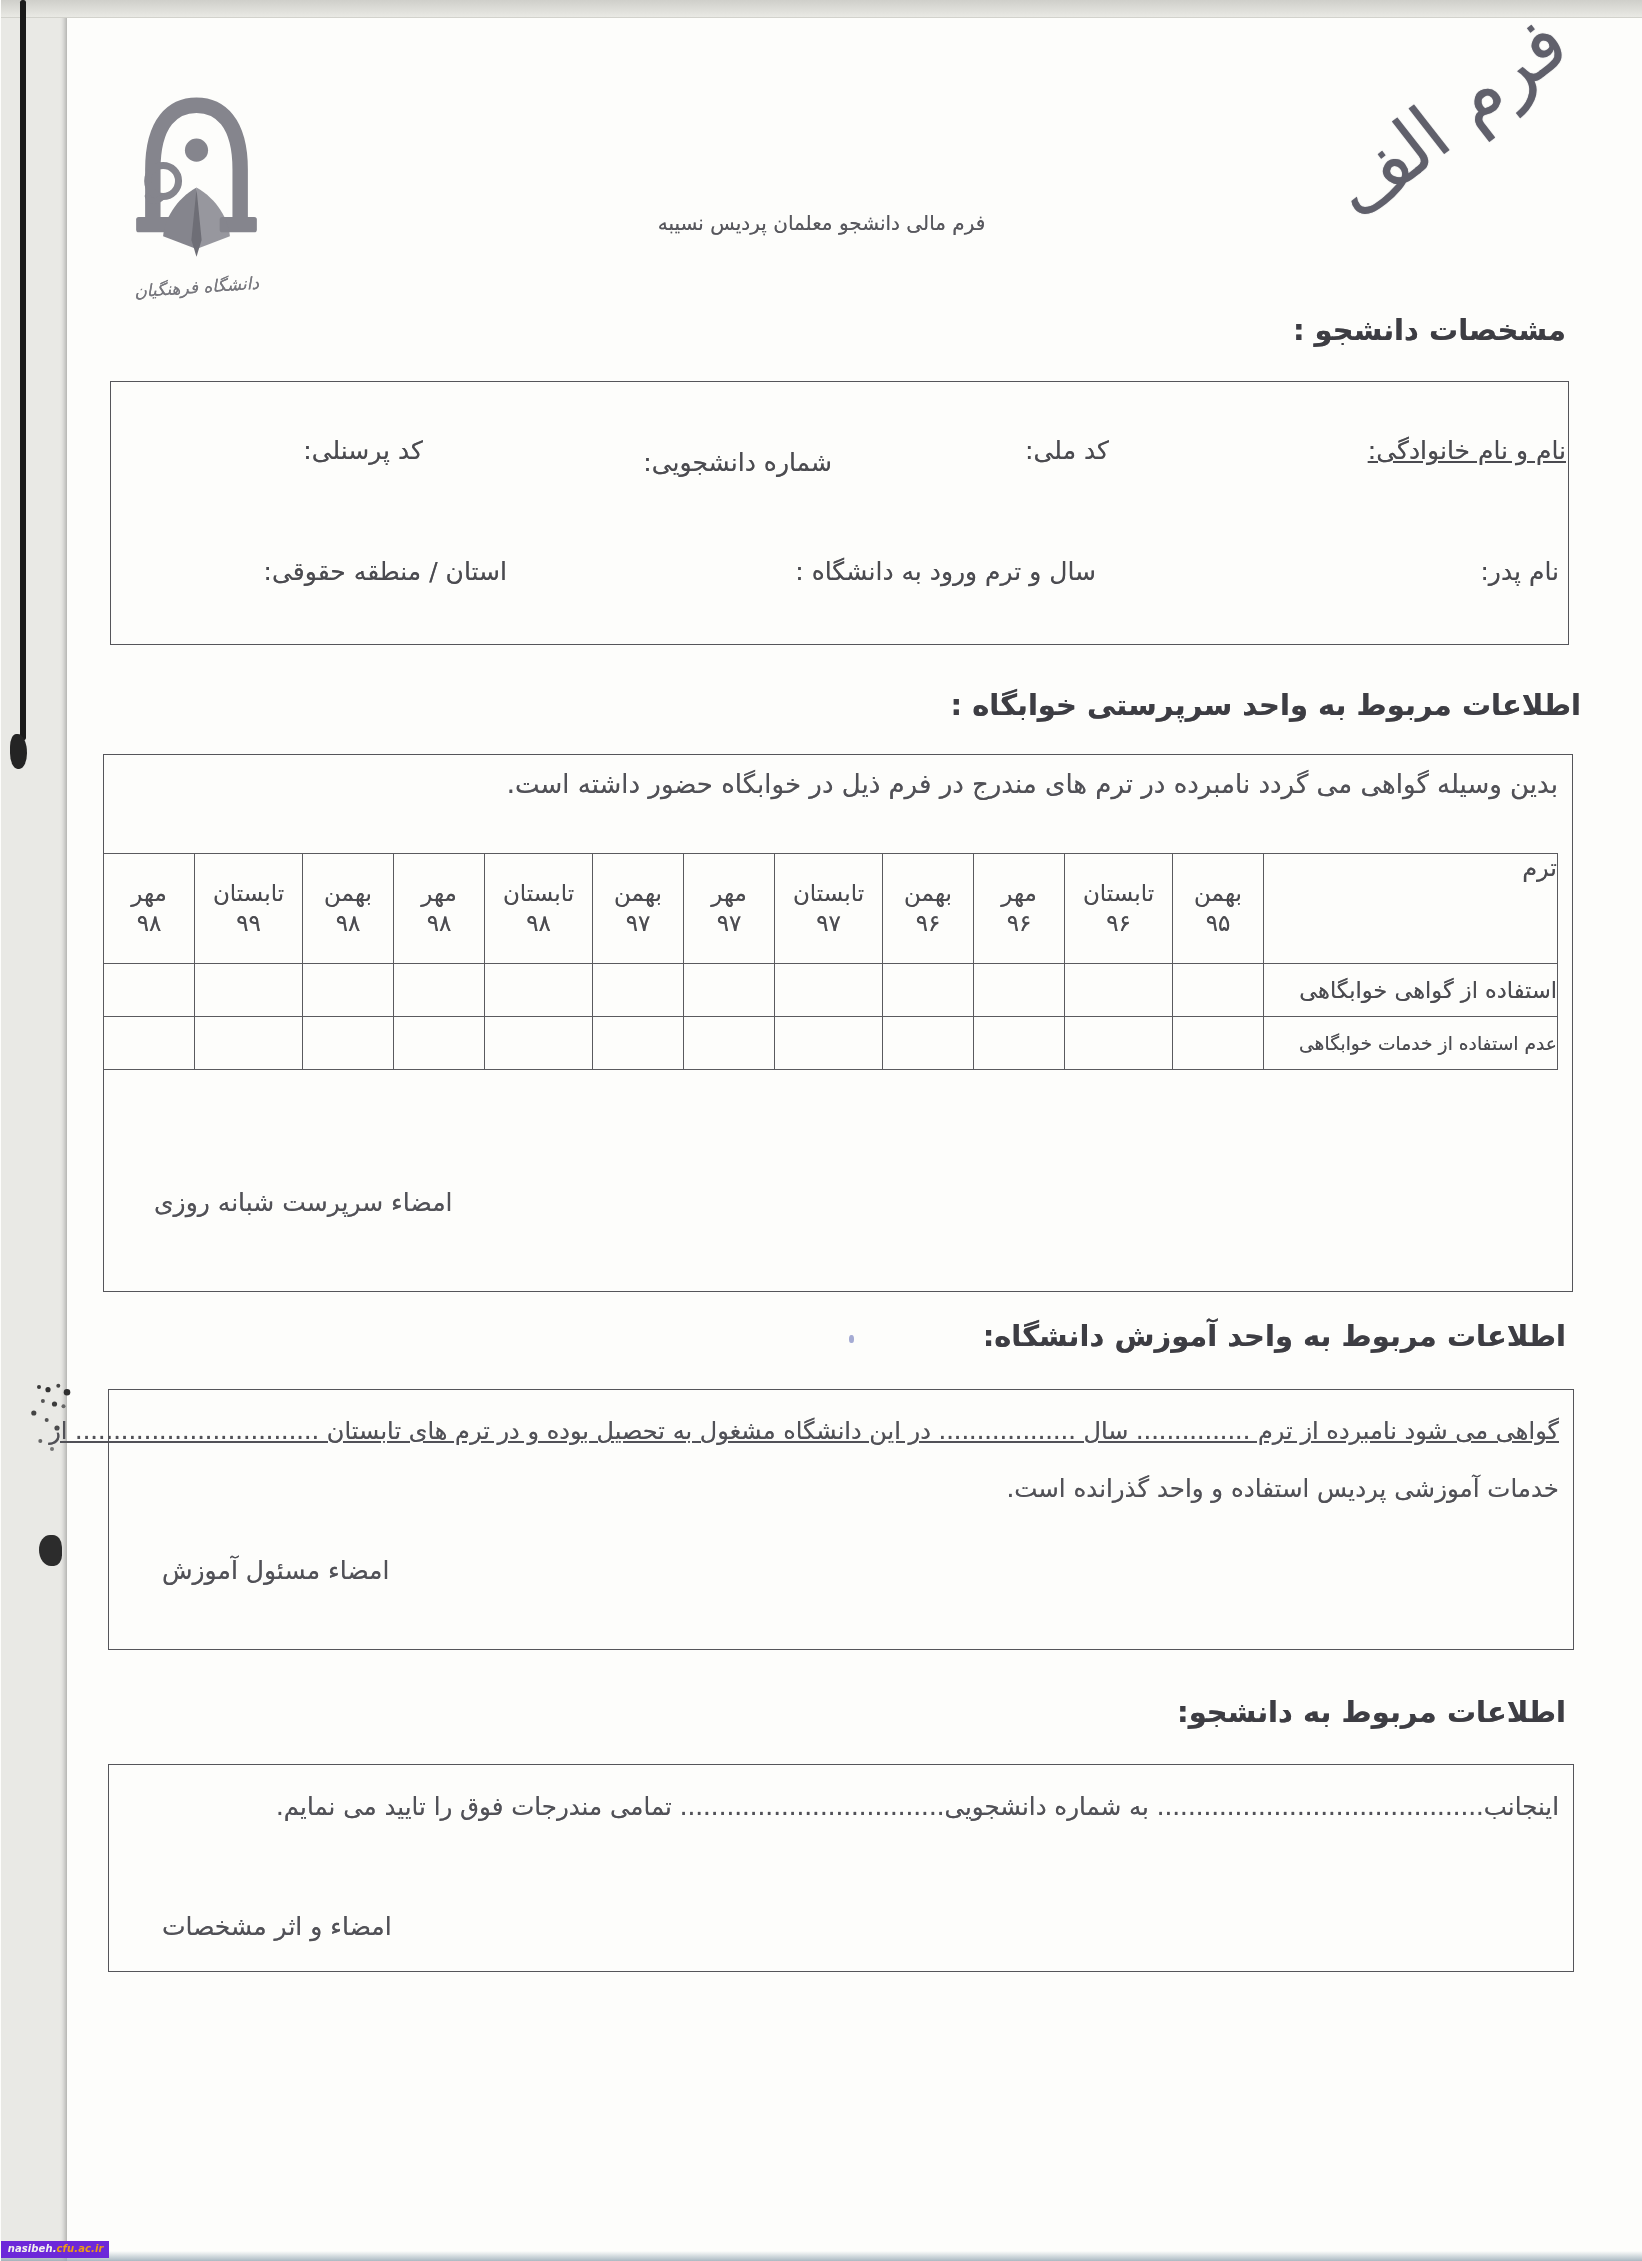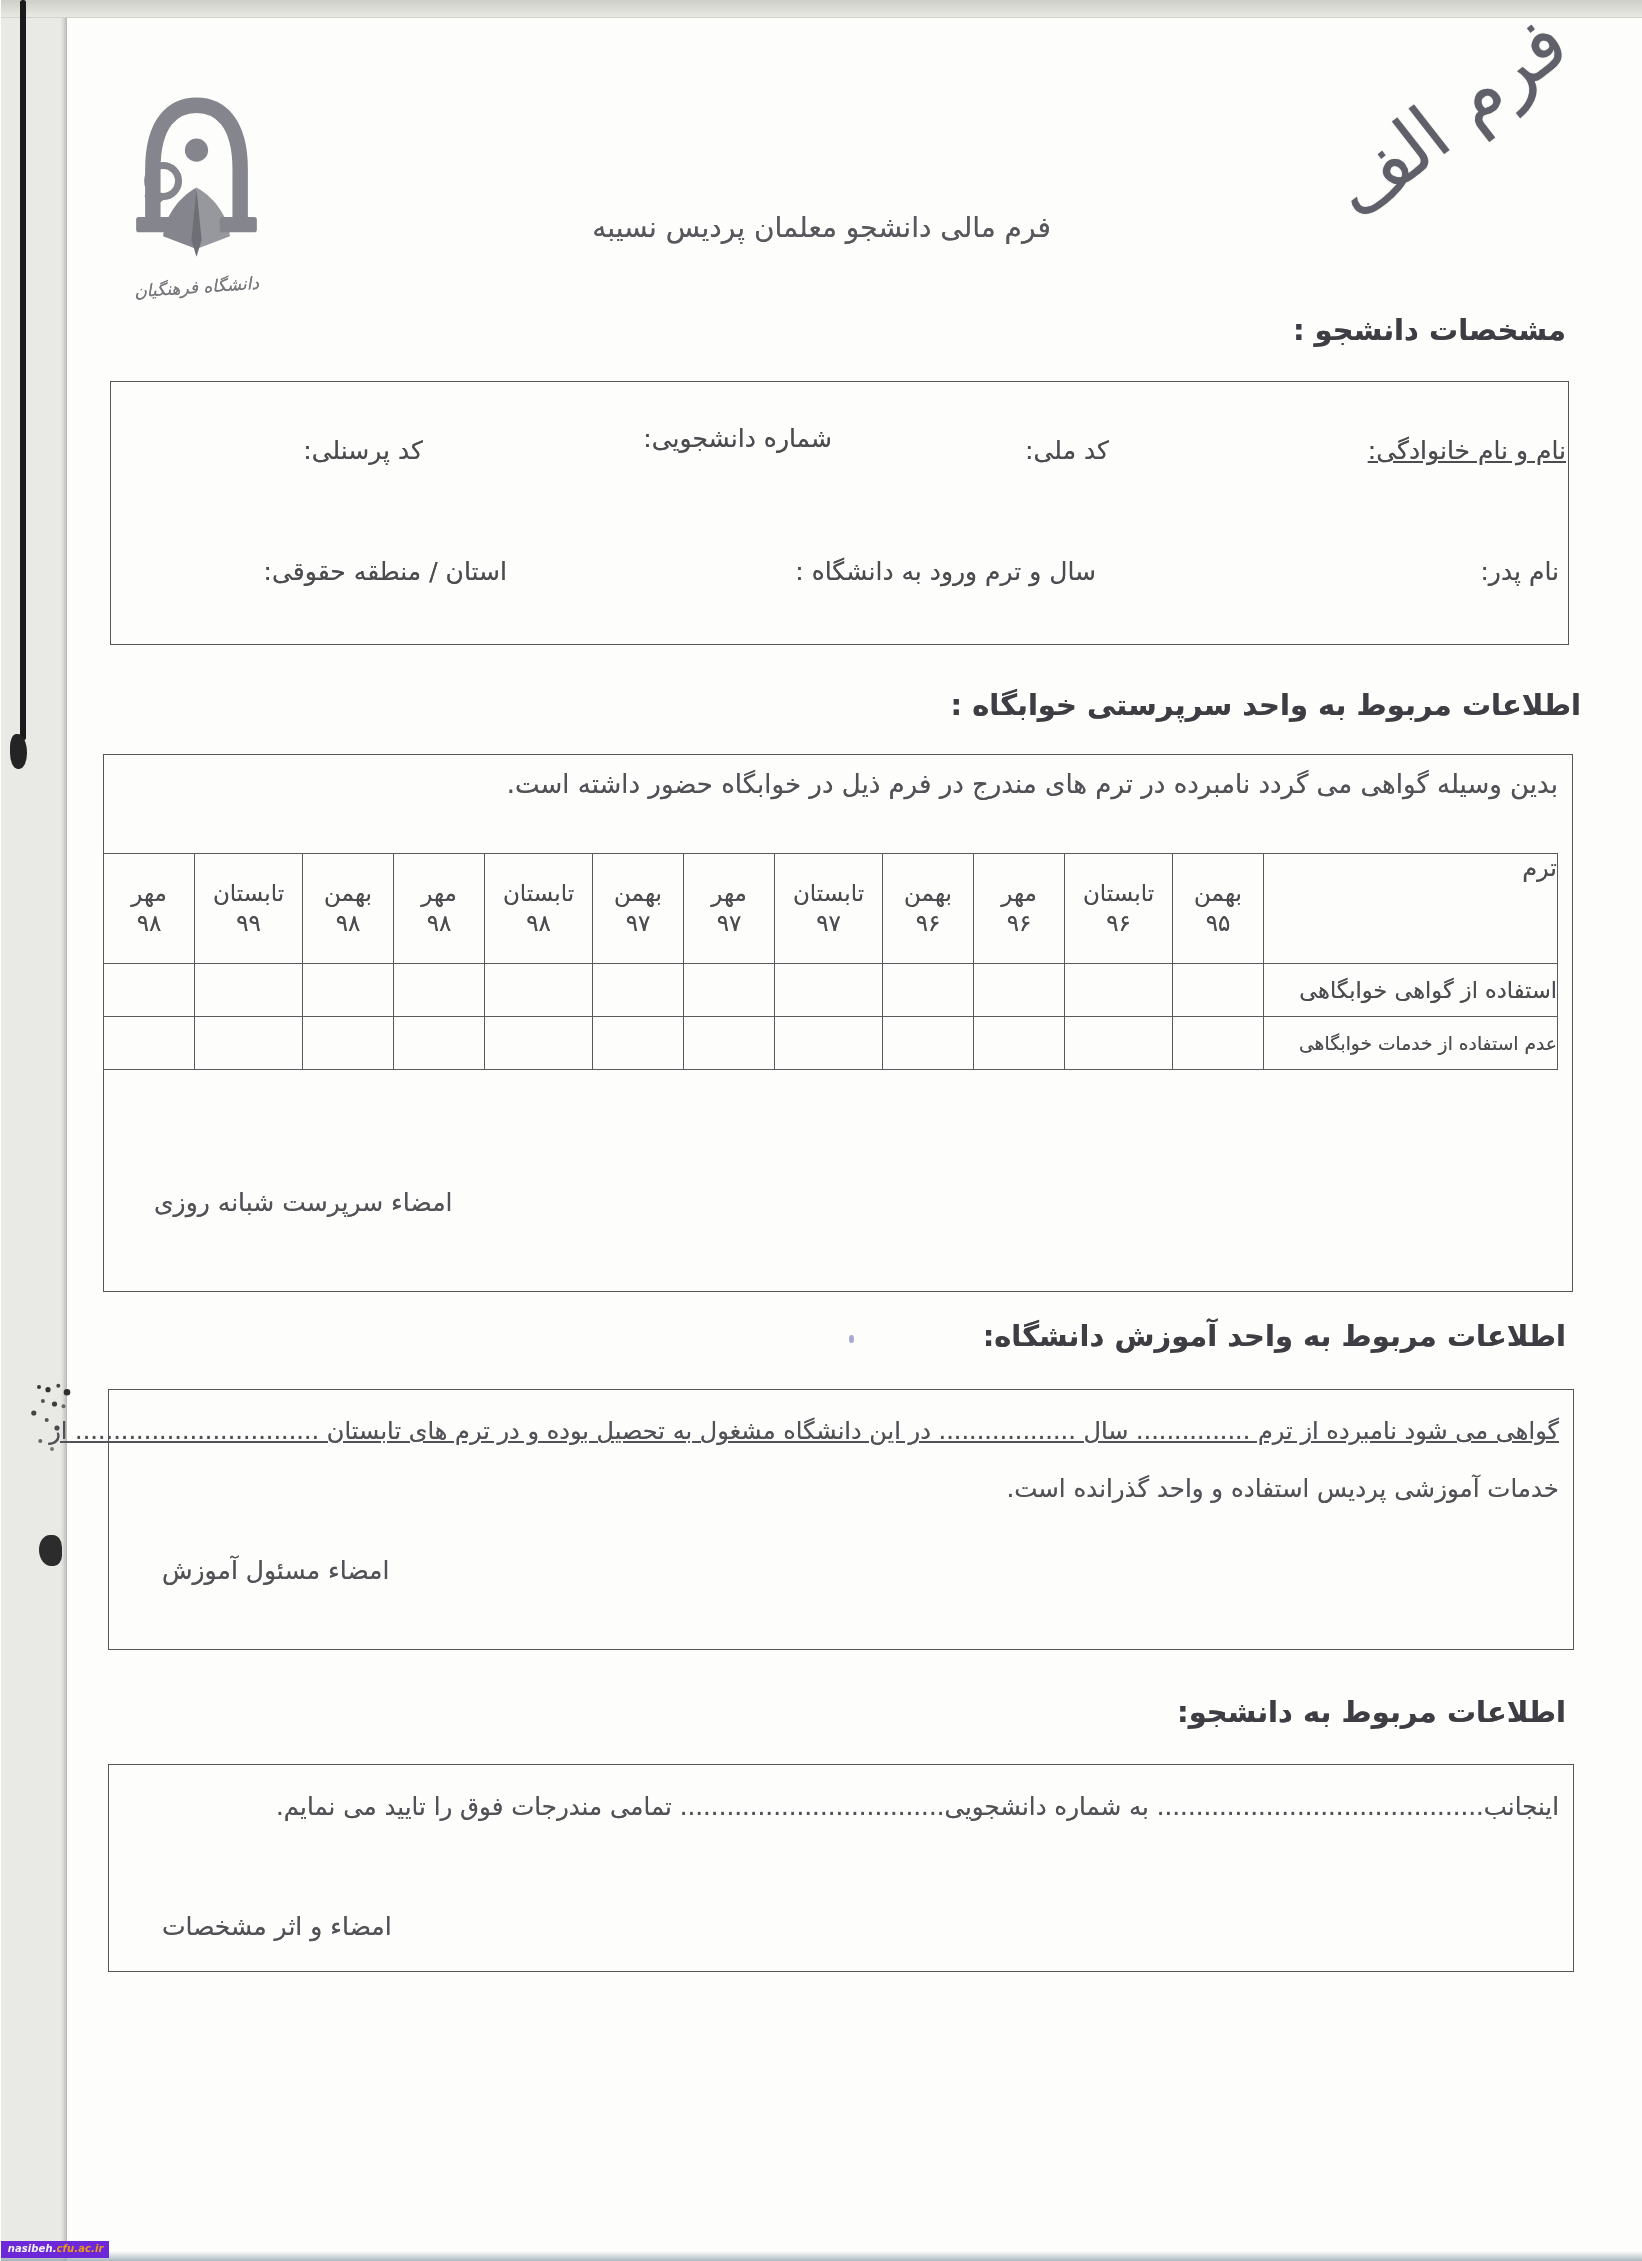--- a/index.html
+++ b/index.html
@@ -27,21 +27,21 @@
   .mark-blue{width:4.5px;height:7.7px;background:#8f96c9;border-radius:50%;opacity:.8;}
   
   .watermark{left:0;top:2241px;background:#6d28d9;padding:1.9px 5.8px 3.9px 7.7px;
     font-size:10px;font-style:italic;font-weight:bold;letter-spacing:0.1px;white-space:nowrap;}
   .wm-white{color:#f3f3ef;}
   .wm-orange{color:#ec9c17;}
   
   .form-tag{left:1295px;top:0px;width:309px;height:232px;display:flex;align-items:center;justify-content:center;}
   .form-tag span{display:block;transform:rotate(-38deg);font-size:76px;color:#60606b;
     text-shadow:0 0 1px rgba(80,80,95,.6);white-space:nowrap;}
-  .subtitle{top:211px;left:0;width:1643px;text-align:center;font-size:28px;color:#57575d;}
+  .subtitle{top:211px;left:0;width:1643px;text-align:center;font-size:20px;color:#57575d;}
   .section-title{font-size:29px;font-weight:700;color:#3d3d43;white-space:nowrap;}
   
   .logo-wrap{left:131px;top:91px;width:131px;text-align:center;}
   .logo-caption{margin-top:3.9px;font-size:17px;color:#77777e;font-style:italic;transform:rotate(-4deg);}
   
   .formbox{border:1.3px solid #55555a;background:transparent;}
   .fieldlabel{position:absolute;font-size:25px;white-space:nowrap;}
   .bodytext{position:absolute;font-size:24.5px;white-space:nowrap;color:#515157;}
   .signature{position:absolute;font-size:25px;white-space:nowrap;color:#515157;}
   
@@ -94,21 +94,21 @@
   <span class="ink">فرم الف</span>
 </div>
 
 <div class="abs subtitle ink">فرم مالی دانشجو معلمان پردیس نسیبه</div>
 
 <div class="abs section-title ink" style="top:313px;right:77px;">مشخصات دانشجو :</div>
 
 <div class="abs formbox" style="left:110px;top:381px;width:1457px;height:262px;border-width:1.9px;">
   <span class="fieldlabel ink" style="top:54px;right:2px;text-decoration:underline;">نام و نام خانوادگی:</span>
   <span class="fieldlabel ink" style="top:54px;right:459px;">کد ملی:</span>
-  <span class="fieldlabel ink" style="top:42px;right:736px;">شماره دانشجویی:</span>
+  <span class="fieldlabel ink" style="top:66px;right:736px;">شماره دانشجویی:</span>
   <span class="fieldlabel ink" style="top:54px;right:1145px;">کد پرسنلی:</span>
   <span class="fieldlabel ink" style="top:175px;right:9px;">نام پدر:</span>
   <span class="fieldlabel ink" style="top:175px;right:472px;">سال و ترم ورود به دانشگاه :</span>
   <span class="fieldlabel ink" style="top:175px;right:1061px;">استان / منطقه حقوقی:</span>
 </div>
 
 <div class="abs section-title ink" style="top:688px;right:62px;">اطلاعات مربوط به واحد سرپرستی خوابگاه :</div>
 
 <div class="abs formbox" style="left:103px;top:754px;width:1468px;height:536px;">
   <div class="bodytext ink" style="top:14px;right:14px;font-size:26px;">بدین وسیله گواهی می گردد نامبرده در ترم های مندرج در فرم ذیل در خوابگاه حضور داشته است.</div>

